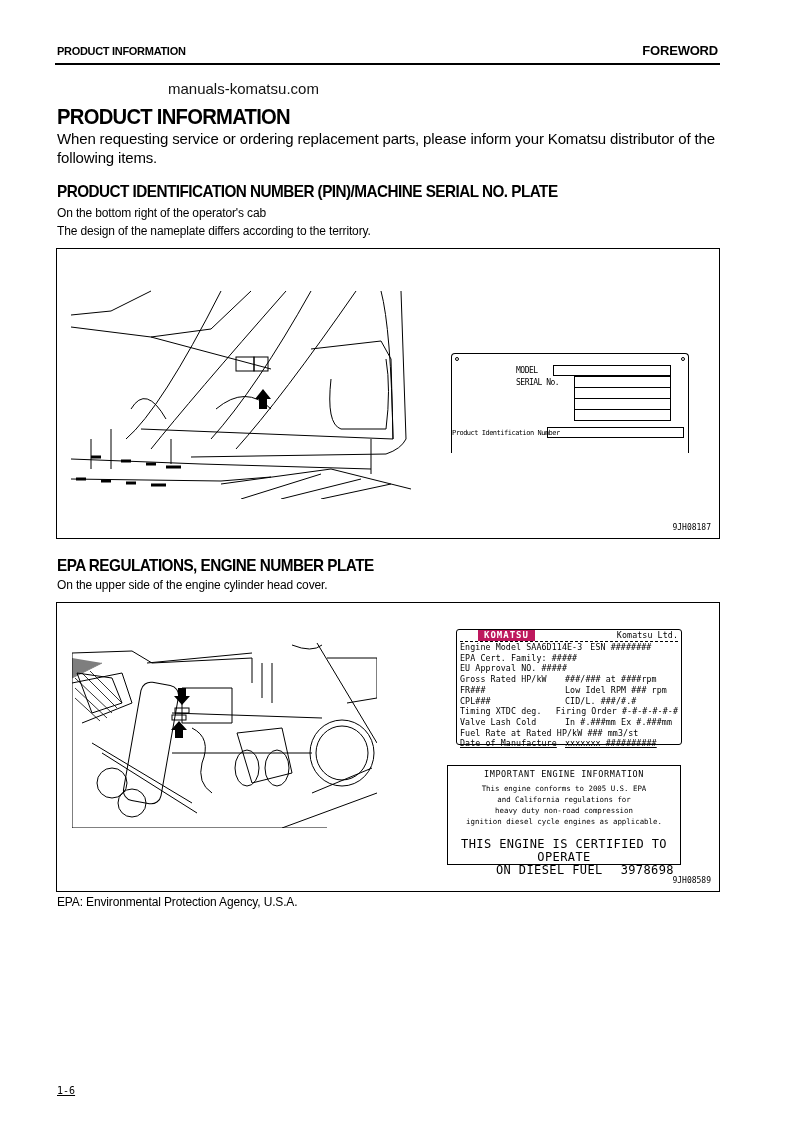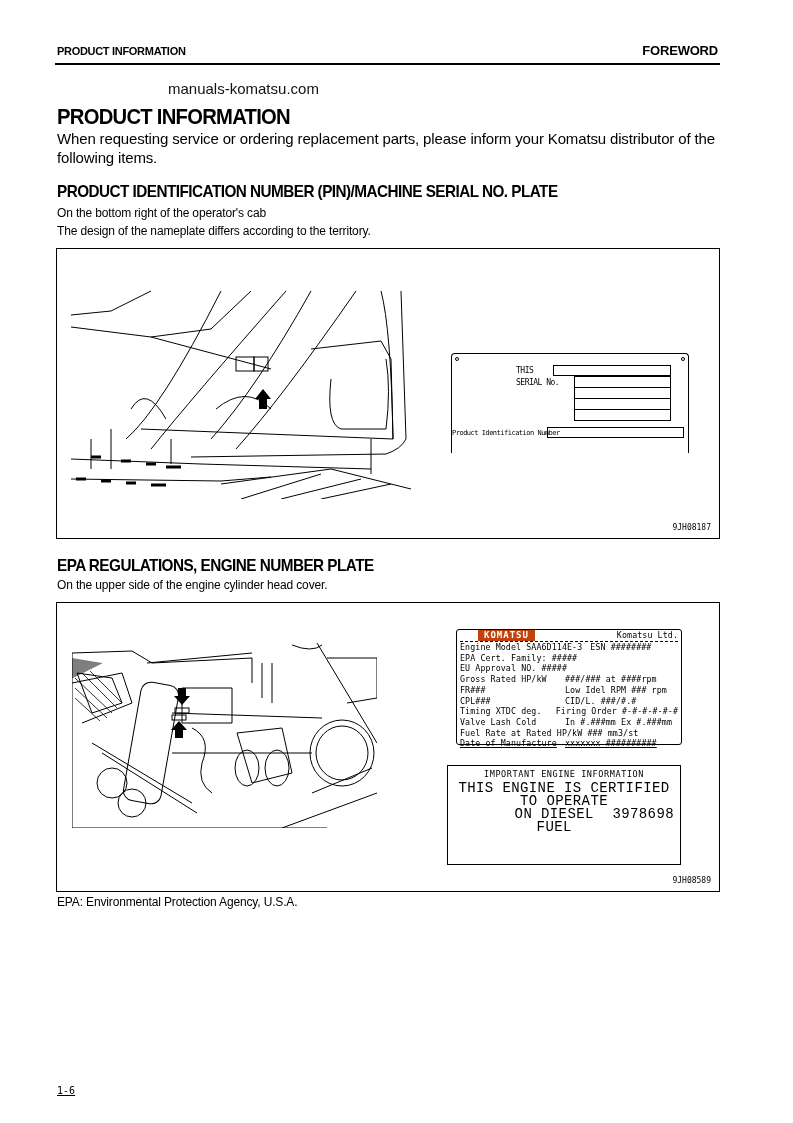--- a/index.html
+++ b/index.html
@@ -23,28 +23,28 @@
 
   
   .plate { position: absolute; left: 450px; top: 352px; width: 238px; height: 100px; border: 1px solid #000; border-bottom: none; border-radius: 4px 4px 0 0; font-family: "DejaVu Sans Mono", monospace; font-size: 8px; }
   .plate .hole { position: absolute; top: 3px; width: 4px; height: 4px; border: 1px solid #000; border-radius: 50%; }
   .plate .lbl { position: absolute; letter-spacing: -0.5px; }
   .plate .field { position: absolute; border: 1px solid #000; }
 
   
   .eplate { position: absolute; left: 456px; top: 629px; width: 226px; height: 116px; border: 1px solid #000; border-radius: 3px; font-family: "DejaVu Sans Mono", monospace; font-size: 8.3px; line-height: 10.7px; padding: 0 3px; letter-spacing: 0.1px; }
   .eplate .top { display: flex; justify-content: space-between; align-items: center; height: 12px; border-bottom: 1px dashed #000; }
-  .eplate .logo { background: #c2410c; color: #fff; font-weight: bold; font-size: 9px; padding: 0 6px; margin-left: 18px; letter-spacing: 1px; line-height: 11px; }
+  .eplate .logo { background: #be185d; color: #fff; font-weight: bold; font-size: 9px; padding: 0 6px; margin-left: 18px; letter-spacing: 1px; line-height: 11px; }
   .eplate .row { display: flex; white-space: nowrap; }
   .eplate .row .c1 { width: 105px; }
 
   .info { position: absolute; left: 447px; top: 765px; width: 234px; height: 100px; border: 1px solid #000; font-family: "DejaVu Sans Mono", monospace; text-align: center; }
   .info .t { font-size: 8.5px; margin-top: 3px; letter-spacing: 0.6px; }
   .info .b { font-size: 7.4px; line-height: 11px; margin-top: 4px; }
-  .info .c { font-size: 14px; line-height: 13px; margin-top: 3px; letter-spacing: 0.4px; font-family: Liberation Mono, monospace; }
+  .info .c { font-size: 12px; line-height: 13px; margin-top: 11px; letter-spacing: 0.4px; }
   .info .last { display: flex; justify-content: space-between; padding: 0 6px 0 48px; }
 
   .footnote { position: absolute; left: 57px; top: 895px; font-size: 12px; letter-spacing: -0.15px; }
   .page-num { position: absolute; left: 57px; top: 1085px; font-family: "DejaVu Sans Mono", monospace; font-size: 10px; text-decoration: underline; }
 </style>
 </head>
 <body>
 
 <div class="header-left">PRODUCT INFORMATION</div>
 <div class="header-right">FOREWORD</div>
@@ -86,21 +86,21 @@
       <rect x="183" y="68" width="14" height="14"></rect>
       <path d="M20 168 L30 168 M50 172 L60 172 M75 175 L85 175 M95 178 L110 178" stroke-width="3"></path>
       <path d="M5 190 L15 190 M30 192 L40 192 M55 194 L65 194 M80 196 L95 196" stroke-width="3"></path>
     </g>
     <path d="M184 110 L192 100 L200 110 L196 110 L196 120 L188 120 L188 110 Z" fill="#000"></path>
   </svg>
 
   <div class="plate" style="left:394px; top:104px;">
     <span class="hole" style="left:3px;"></span>
     <span class="hole" style="right:3px;"></span>
-    <span class="lbl" style="left:64px; top:12px;">THIS</span>
+    <span class="lbl" style="left:64px; top:12px;">MODEL</span>
     <span class="field" style="left:101px; top:11px; width:118px; height:11px;"></span>
     <span class="lbl" style="left:64px; top:24px;">SERIAL No.</span>
     <span class="field" style="left:122px; top:22px; width:97px; height:12px;"></span>
     <span class="field" style="left:122px; top:33px; width:97px; height:12px;"></span>
     <span class="field" style="left:122px; top:44px; width:97px; height:12px;"></span>
     <span class="field" style="left:122px; top:55px; width:97px; height:12px;"></span>
     <span class="lbl" style="left:0px; top:75px; font-size:7px;">Product Identification Number</span>
     <span class="field" style="left:95px; top:73px; width:137px; height:11px;"></span>
   </div>
 
@@ -185,20 +185,26 @@
         <span>Fuel Rate at Rated HP/kW ### mm3/st</span>
       </div>
     <div class="row">
         <span class="c1" style="text-decoration:underline;">Date of Manufacture</span>
         <span style="text-decoration:underline;">xxxxxxx  ##########</span>
       </div>
   </div>
 
   <div class="info" style="left:390px; top:162px;">
     <div class="t">IMPORTANT ENGINE INFORMATION</div>
+    <div class="b">
+      <div>This engine conforms to 2005 U.S. EPA</div>
+      <div>and California regulations for</div>
+      <div>heavy duty non-road compression</div>
+      <div>ignition diesel cycle engines as applicable.</div>
+    </div>
     <div class="c">
       <div>THIS ENGINE IS CERTIFIED TO OPERATE</div>
       <div class="last">
         <span>ON DIESEL FUEL</span>
         <span>3978698</span>
       </div>
     </div>
   </div>
 
   <div class="fig-code" style="bottom:6px;">9JH08589</div>

